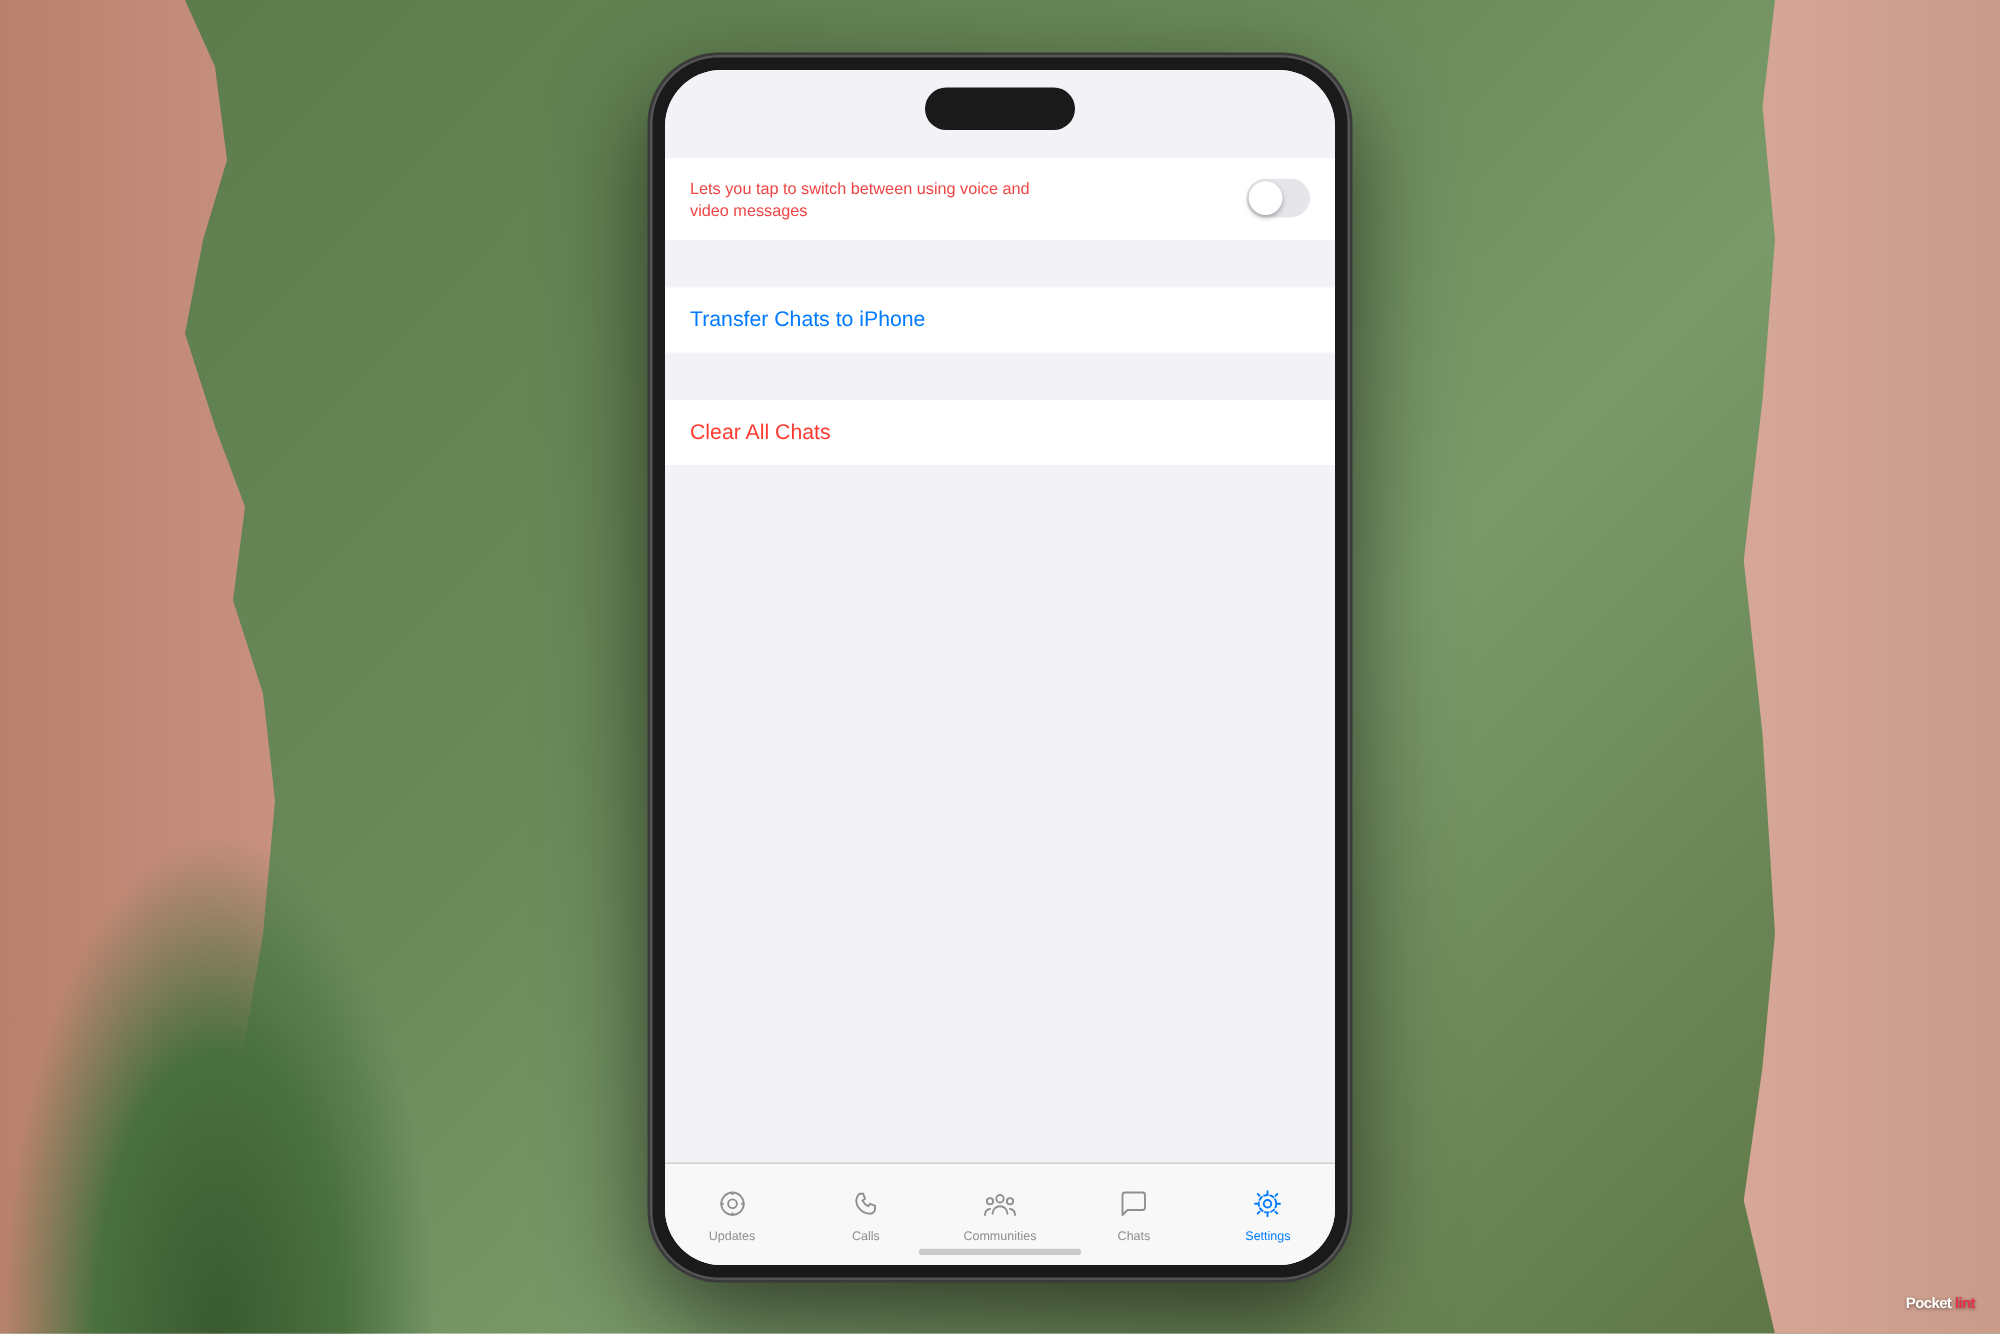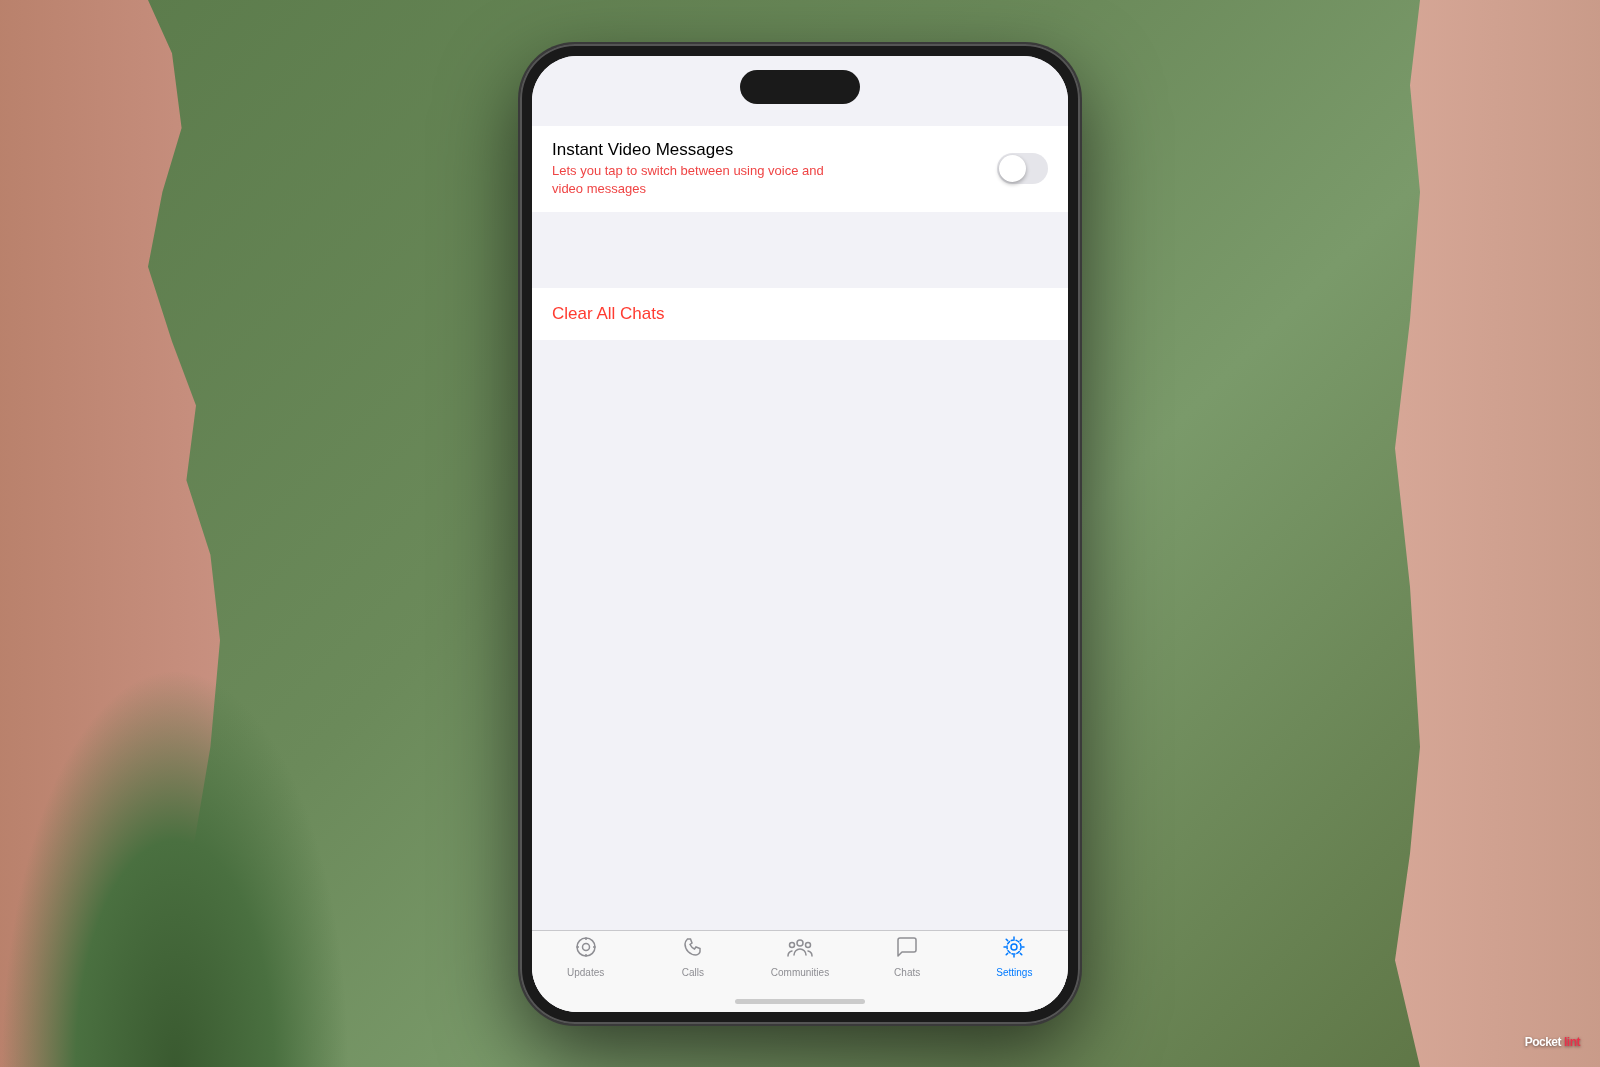--- a/index.html
+++ b/index.html
@@ -189,21 +189,21 @@
       position: absolute;
       bottom: 0;
       left: 0;
       right: 0;
       height: 82px;
       background: rgba(248, 248, 248, 0.95);
       border-top: 0.5px solid #c8c8cc;
       display: flex;
       align-items: flex-start;
       justify-content: space-around;
-      padding-top: 4px;
+      padding-top: 20px;
     }
 
     .tab-item {
       display: flex;
       flex-direction: column;
       align-items: center;
       gap: 4px;
       min-width: 65px;
     }
 
@@ -343,33 +343,35 @@
 
       <div class="dynamic-island"></div>
 
       <div class="screen-content">
 
         <div class="settings-list">
 
           <div class="settings-section">
             <div class="settings-row">
               <div class="row-left">
-                <div class="row-title">Instant Video Messages</div>
                 <div class="row-subtitle">Lets you tap to switch between using voice and video messages</div>
               </div>
               <div class="toggle-switch off">
                 <div class="toggle-knob"></div>
               </div>
             </div>
 
           </div>
 
           <div class="section-gap"></div>
 
           <div class="settings-section">
+            <div class="settings-row">
+              <span class="link-blue">Transfer Chats to iPhone</span>
+            </div>
           </div>
 
           <div class="section-gap"></div>
 
           <div class="settings-section">
             <div class="settings-row">
               <span class="link-red">Clear All Chats</span>
             </div>
           </div>
 

